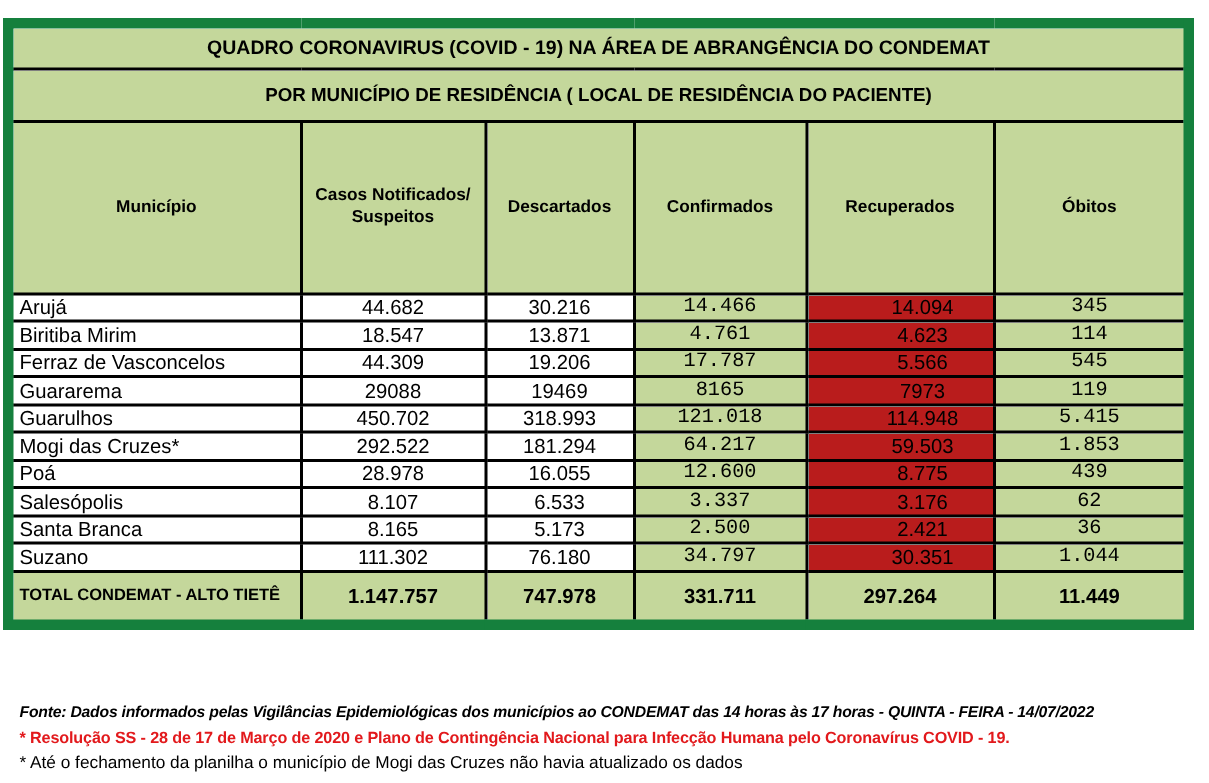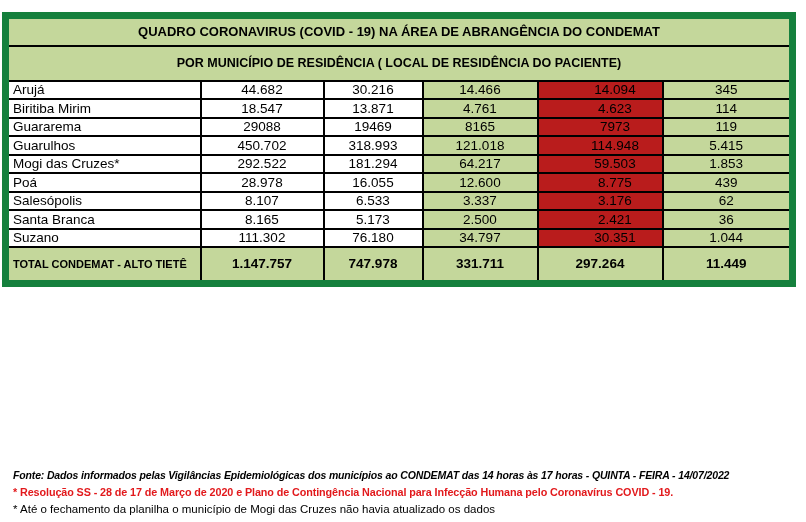--- a/index.html
+++ b/index.html
@@ -58,21 +58,21 @@
     height: 18.5px;
     font-size: 13.5px;
     text-align: center; vertical-align: middle;
     background: #fff;
     padding: 0 3px;
   }
   tr.data-row td.muni {
     text-align: left;
     padding-left: 4px;
   }
-  tr.data-row td.g  { background: #c4d79b; }
+  tr.data-row td.g  { background: #c4d79b; font-family: Liberation Mono, monospace; }
   tr.data-row td.lg { background: #b91c1c; padding-left: 33px; }
 
   tr.total-row td {
     height: 36px;
     font-size: 13.5px; font-weight: bold;
     text-align: center; vertical-align: middle;
     background: #c4d79b;
     padding: 0 3px;
   }
   tr.total-row td.muni {
@@ -111,36 +111,52 @@
         <col class="c4">
         <col class="c5">
     </colgroup>
     <tbody>
       <tr class="title-row">
         <th colspan="6">QUADRO CORONAVIRUS (COVID - 19) NA ÁREA DE ABRANGÊNCIA DO CONDEMAT</th>
       </tr>
       <tr class="subtitle-row">
         <th colspan="6">POR MUNICÍPIO DE RESIDÊNCIA ( LOCAL DE RESIDÊNCIA DO PACIENTE)</th>
       </tr>
+      <tr class="header-row">
+        <th>Município</th>
+        <th>Casos Notificados/ Suspeitos</th>
+        <th>Descartados</th>
+        <th>Confirmados</th>
+        <th>Recuperados</th>
+        <th>Óbitos</th>
+      </tr>
 
       <tr class="data-row">
         <td class="muni">Arujá</td>
         <td>44.682</td>
         <td>30.216</td>
         <td class="g">14.466</td>
         <td class="lg">14.094</td>
         <td class="g">345</td>
       </tr>
       <tr class="data-row">
         <td class="muni">Biritiba Mirim</td>
         <td>18.547</td>
         <td>13.871</td>
         <td class="g">4.761</td>
         <td class="lg">4.623</td>
         <td class="g">114</td>
+      </tr>
+      <tr class="data-row">
+        <td class="muni">Ferraz de Vasconcelos</td>
+        <td>44.309</td>
+        <td>19.206</td>
+        <td class="g">17.787</td>
+        <td class="lg">5.566</td>
+        <td class="g">545</td>
       </tr>
       <tr class="data-row">
         <td class="muni">Guararema</td>
         <td>29088</td>
         <td>19469</td>
         <td class="g">8165</td>
         <td class="lg">7973</td>
         <td class="g">119</td>
       </tr>
       <tr class="data-row">

